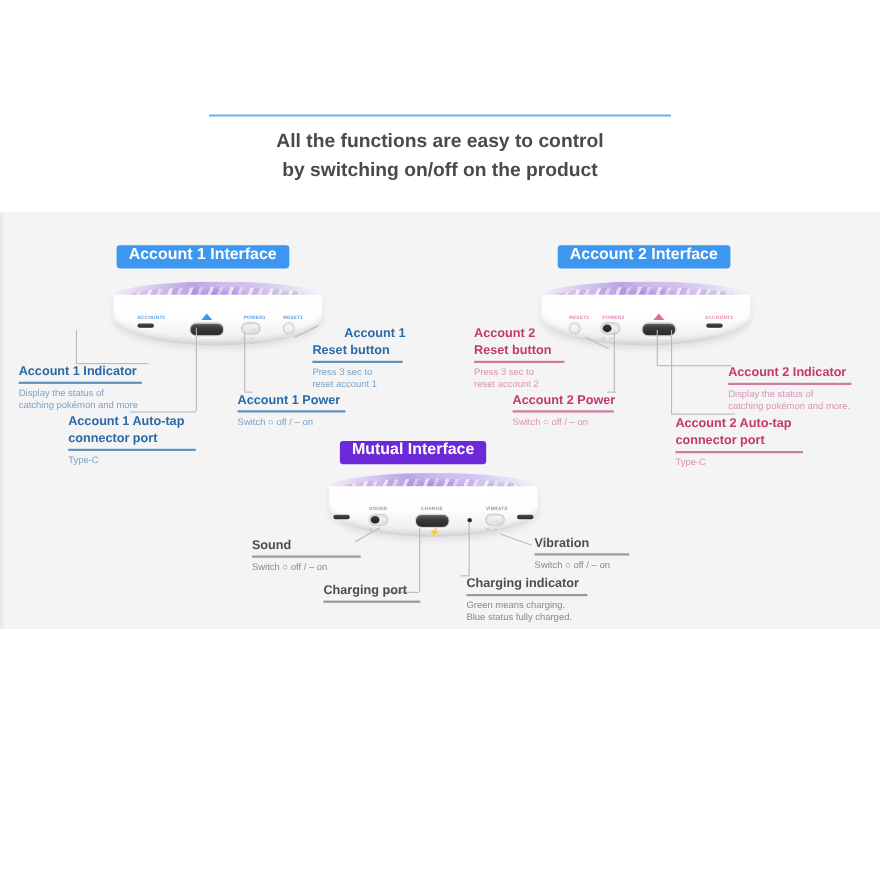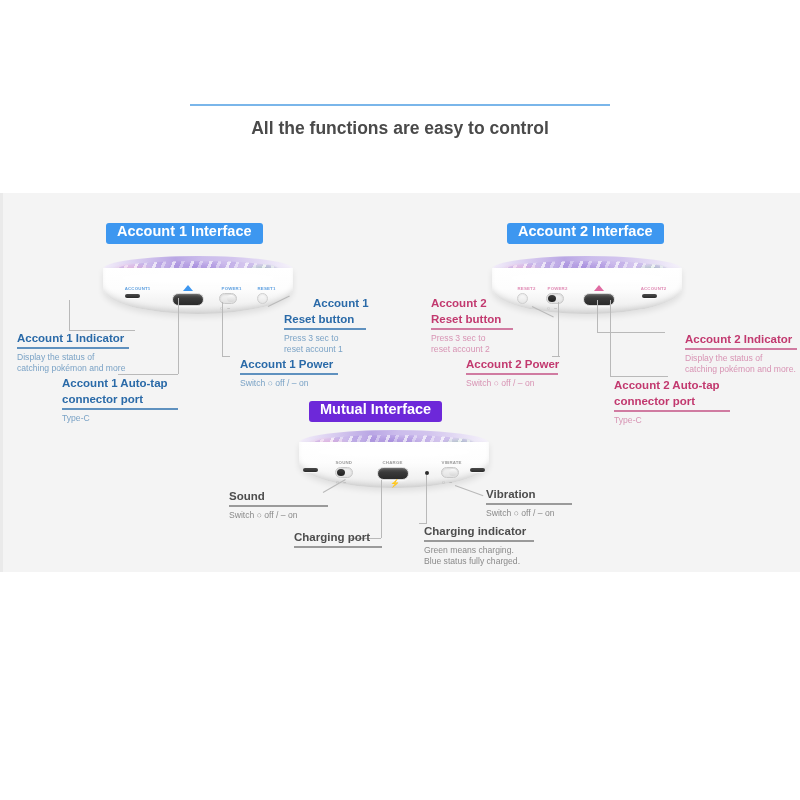--- a/index.html
+++ b/index.html
@@ -158,20 +158,21 @@
 
   .footer { position:absolute; left:0; top:572px; width:800px; height:228px; background:#ffffff; }
 </style>
 </head>
 <body>
 
 <div class="header">
   <div class="title-rule"></div>
   <div class="subtitle">
     <div>All the functions are easy to control</div>
+    <div>by switching on/off on the product</div>
   </div>
 </div>
 
 <div class="panel"></div>
 <div class="panel-edge"></div>
 
 <div class="badge blue" id="badge-acc1">Account 1 Interface</div>
 
 <div class="device" id="device-acc1">
   <div class="dev-top"></div>
@@ -207,21 +208,21 @@
   <div class="co-sub">catching pokémon and more</div>
 </div>
 
 <div class="callout blue" style="left:62px; top:376px;">
   <div class="co-head two" style="width:110px;">Account 1 Auto-tap</div>
   <div class="co-head two" style="width:110px;">connector port</div>
   <div class="co-rule" style="width:116px;"></div>
   <div class="co-sub">Type-C</div>
 </div>
 
-<div class="callout blue" style="left:240px; top:357px;">
+<div class="callout blue" style="left:216px; top:357px;">
   <div class="co-head">Account 1 Power</div>
   <div class="co-rule" style="width:98px;"></div>
   <div class="co-sub">Switch ○ off / – on</div>
 </div>
 
 <div class="callout blue" style="left:284px; top:296px;">
   <div class="co-head two" style="width:86px;margin-left:29px;">Account 1</div>
   <div class="co-head two" style="width:86px;">Reset button</div>
   <div class="co-rule" style="width:82px;"></div>
   <div class="co-sub">Press 3 sec to</div>
@@ -265,21 +266,21 @@
   <div class="co-sub">Press 3 sec to</div>
   <div class="co-sub">reset account 2</div>
 </div>
 
 <div class="callout pink" style="left:466px; top:357px;">
   <div class="co-head">Account 2 Power</div>
   <div class="co-rule" style="width:92px;"></div>
   <div class="co-sub">Switch ○ off / – on</div>
 </div>
 
-<div class="callout pink" style="left:662px; top:332px;margin-left:23px;">
+<div class="callout pink" style="left:662px; top:332px;">
   <div class="co-head">Account 2 Indicator</div>
   <div class="co-rule" style="width:112px;"></div>
   <div class="co-sub">Display the status of</div>
   <div class="co-sub">catching pokémon and more.</div>
 </div>
 
 <div class="callout pink" style="left:614px; top:378px;">
   <div class="co-head two" style="width:112px;">Account 2 Auto-tap</div>
   <div class="co-head two" style="width:112px;">connector port</div>
   <div class="co-rule" style="width:116px;"></div>

